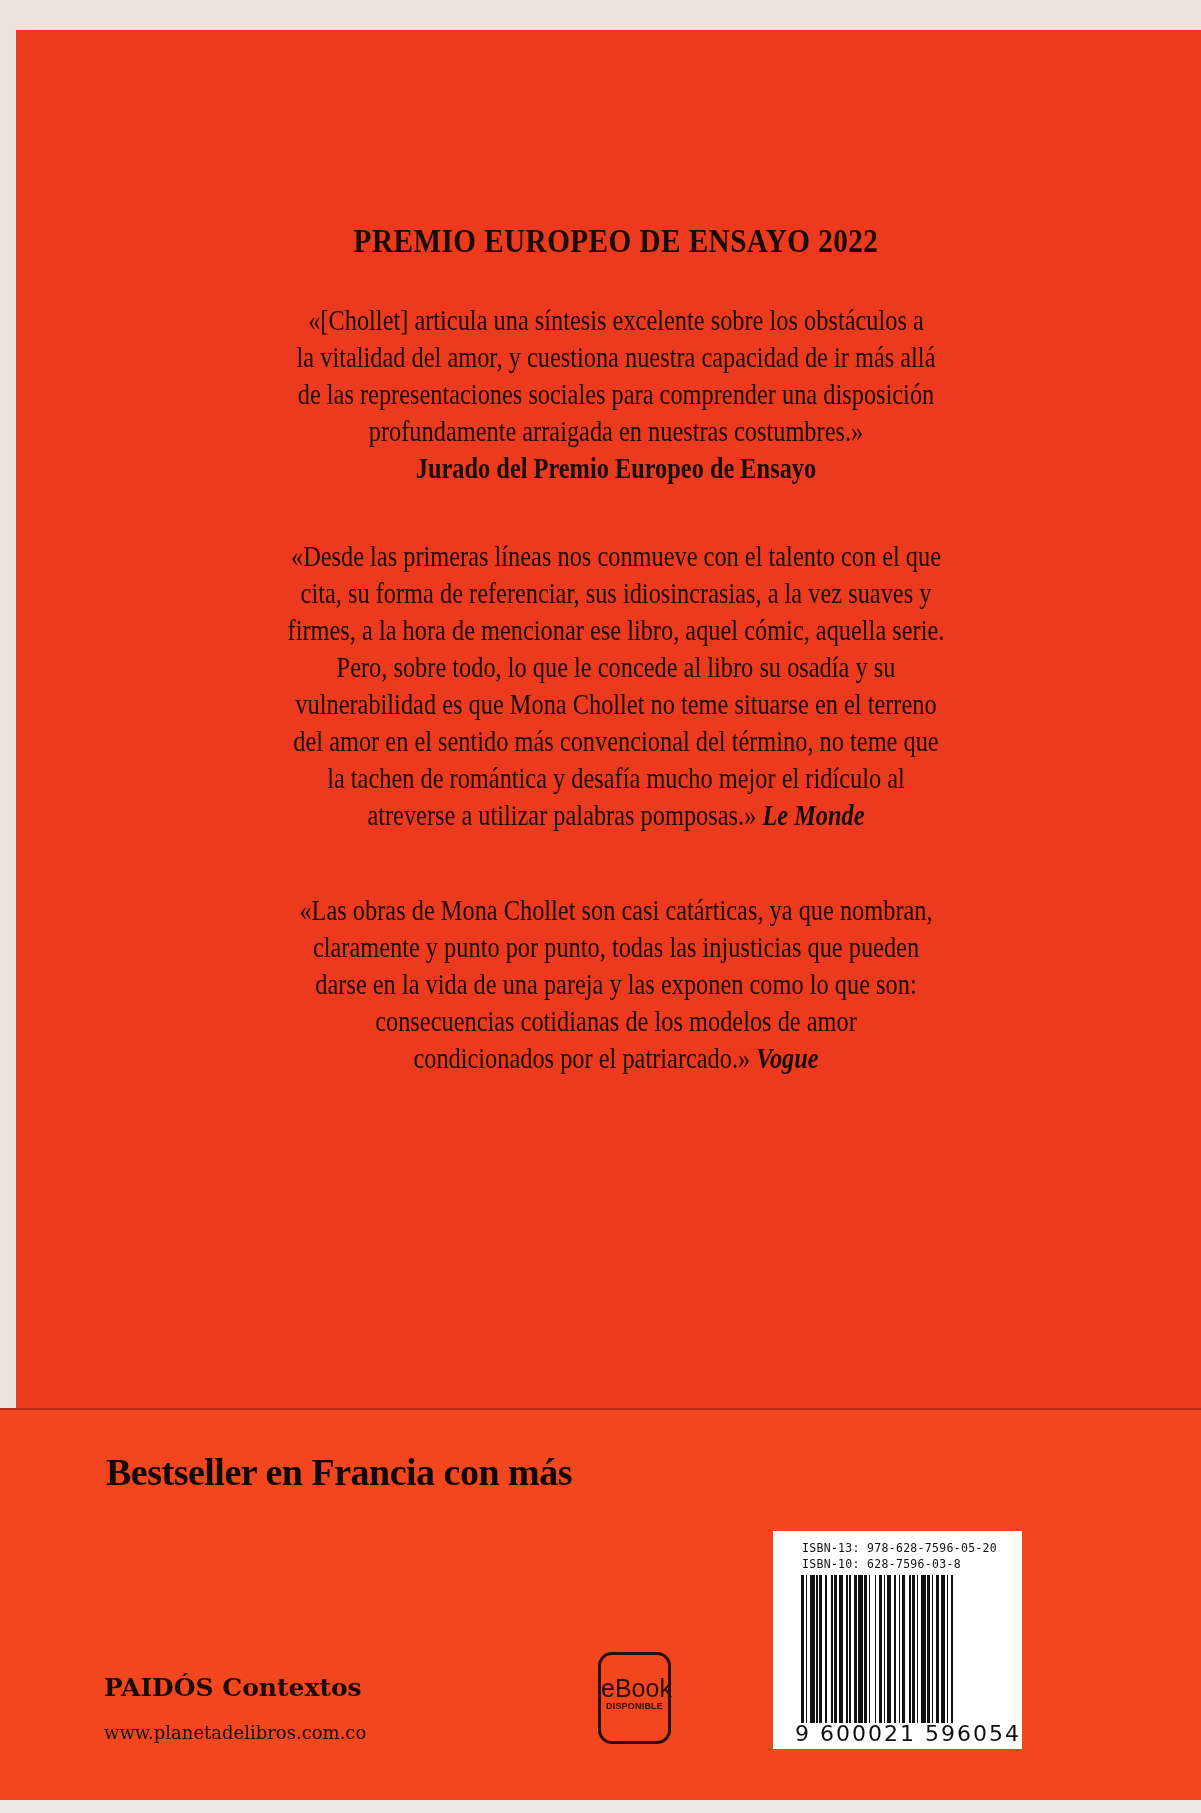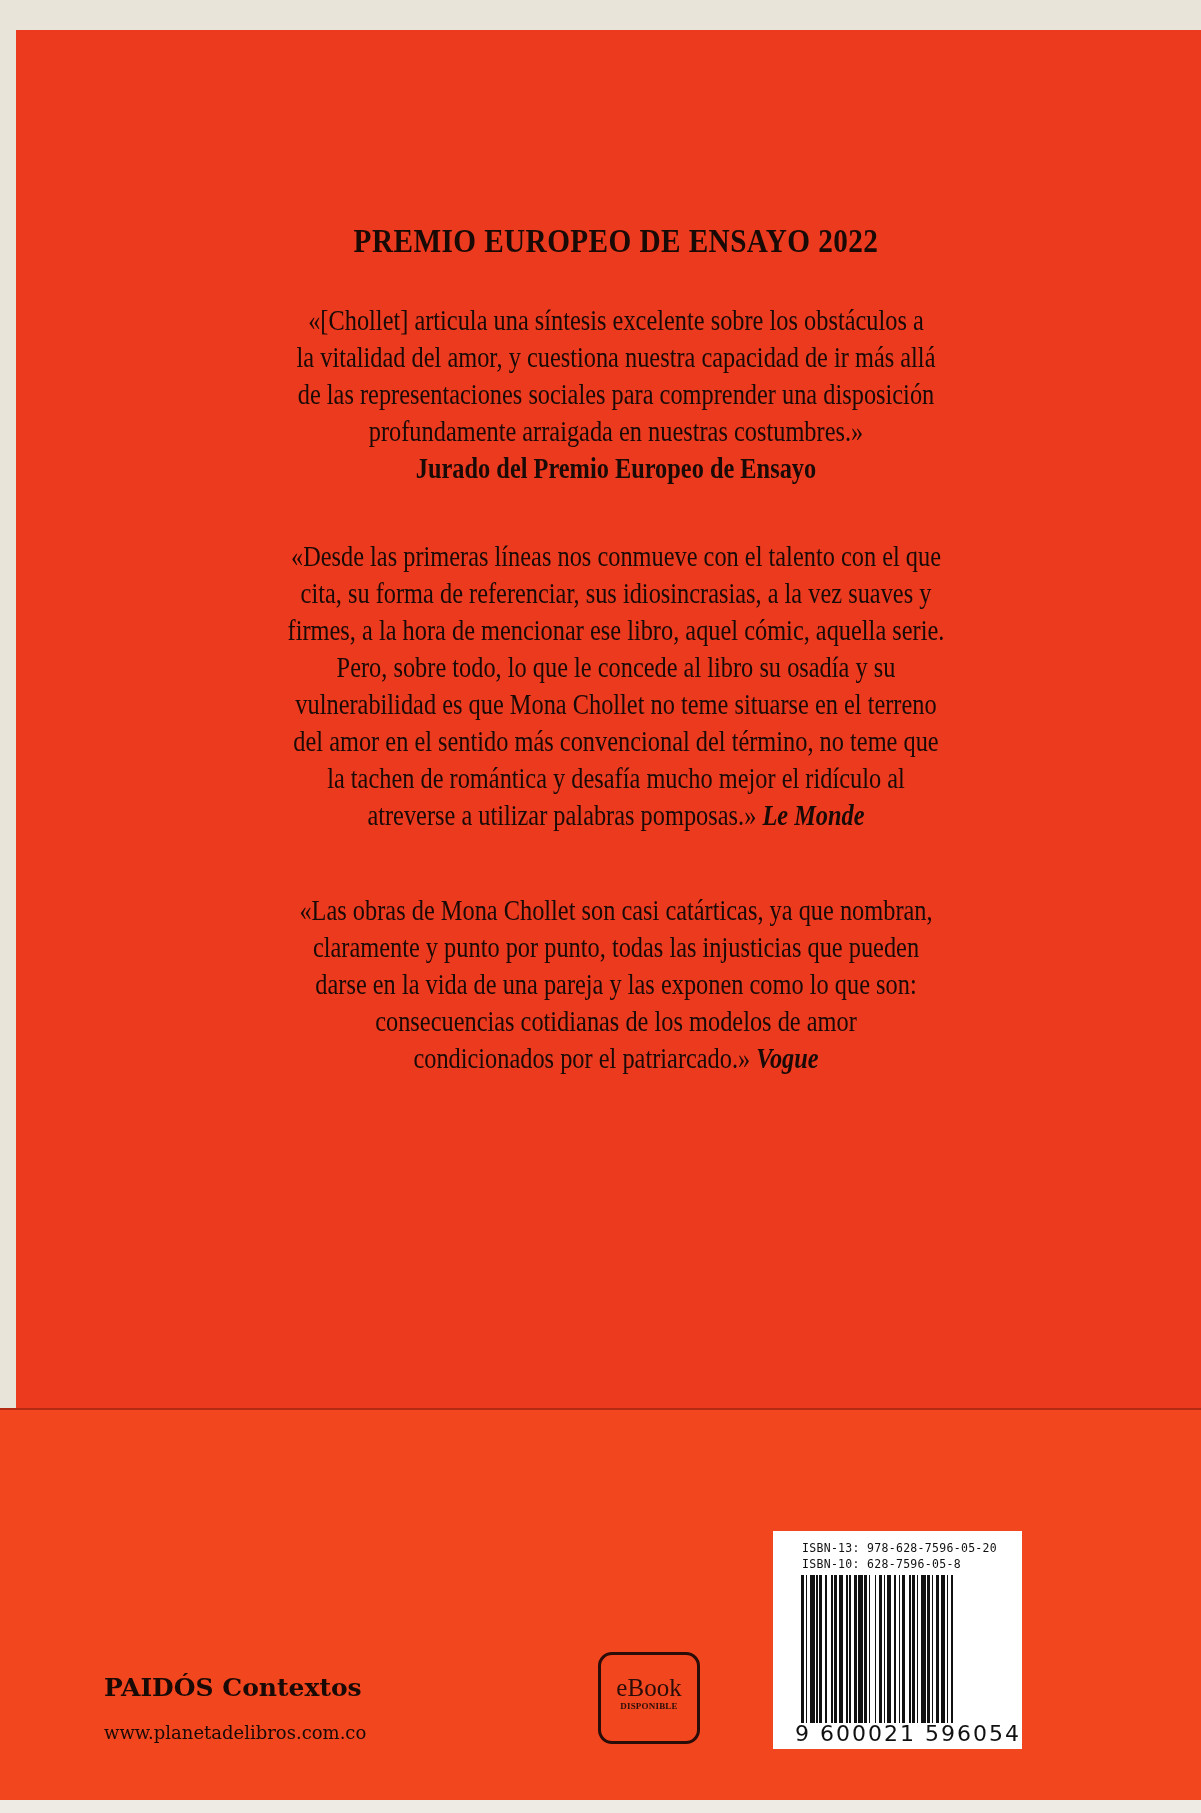--- a/index.html
+++ b/index.html
@@ -51,24 +51,24 @@
   .bestseller .line { display: block; white-space: nowrap; }
   .imprint {
     position: absolute; left: 104px; top: 1673px;
     font-family: "DejaVu Serif", serif; font-weight: bold; font-size: 25px; color: #1a0a06;
   }
   .url {
     position: absolute; left: 104px; top: 1722px;
     font-family: "DejaVu Serif", serif; font-size: 18px; color: #1a0a06;
   }
   .ebook {
-    position: absolute; left: 598px; top: 1652px; width: 102px; height: 92px;
+    position: absolute; left: 598px; top: 1652px; width: 73px; height: 92px;
     border: 3px solid #2a0d08; border-radius: 14px; box-sizing: border-box;
     text-align: center; color: #2a0d08;
-    font-family: Liberation Serif, serif;
+    font-family: Liberation Sans, sans-serif;
   }
   .ebook .big { display: block; font-size: 25px; margin-top: 20px; line-height: 26px; }
   .ebook .small { display: block; font-size: 9px; font-weight: bold; letter-spacing: 0.2px; }
 
   .barcode-box {
     position: absolute; left: 773px; top: 1531px; width: 249px; height: 218px;
     background: #ffffff;
   }
   .isbn {
     position: absolute; left: 29px; font-family: "DejaVu Sans Mono", monospace;
@@ -119,33 +119,34 @@
       <span class="line">consecuencias cotidianas de los modelos de amor</span>
       <span class="line"><span>condicionados por el patriarcado.»</span> <span class="src">Vogue</span></span>
     </div>
   </div>
 </div>
 
 <div class="band">
 </div>
 
 <div class="bestseller">
+  <span class="line">Bestseller en Francia con más</span>
 </div>
 
 <div class="imprint">PAIDÓS Contextos</div>
 <div class="url">www.planetadelibros.com.co</div>
 
 <div class="ebook">
   <span class="big">eBook</span>
   <span class="small">DISPONIBLE</span>
 </div>
 
 <div class="barcode-box">
   <div class="isbn isbn13">ISBN-13: 978-628-7596-05-20</div>
-  <div class="isbn isbn10">ISBN-10: 628-7596-05-8</div>
+  <div class="isbn isbn10">ISBN-10: 628-7596-03-8</div>
   <div class="bars" id="bars">
       <span style="width: 3px; background: rgb(17, 17, 17);"></span>
       <span style="width: 1.5px; background: rgb(255, 255, 255);"></span>
       <span style="width: 1.5px; background: rgb(17, 17, 17);"></span>
       <span style="width: 3px; background: rgb(255, 255, 255);"></span>
       <span style="width: 4.5px; background: rgb(17, 17, 17);"></span>
       <span style="width: 1.5px; background: rgb(255, 255, 255);"></span>
       <span style="width: 1.5px; background: rgb(17, 17, 17);"></span>
       <span style="width: 1.5px; background: rgb(255, 255, 255);"></span>
       <span style="width: 3px; background: rgb(17, 17, 17);"></span>

